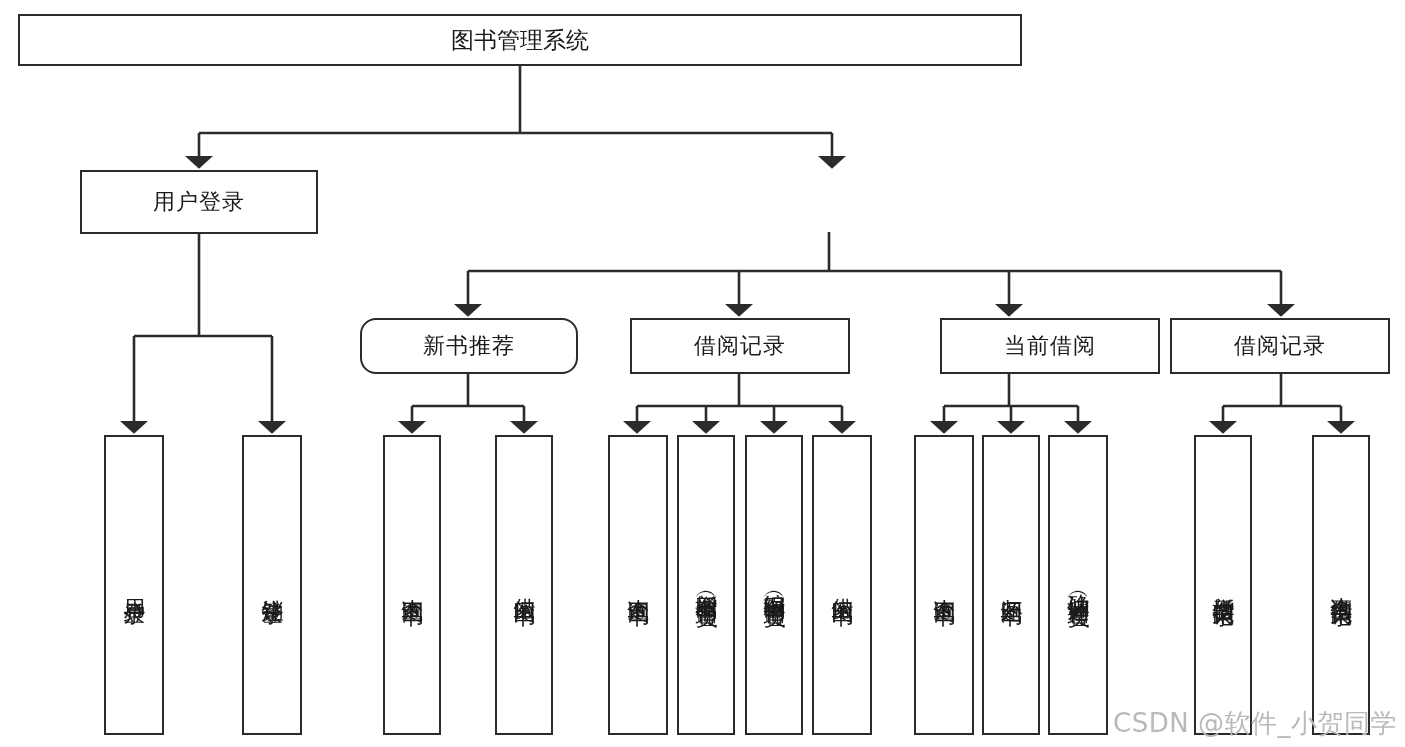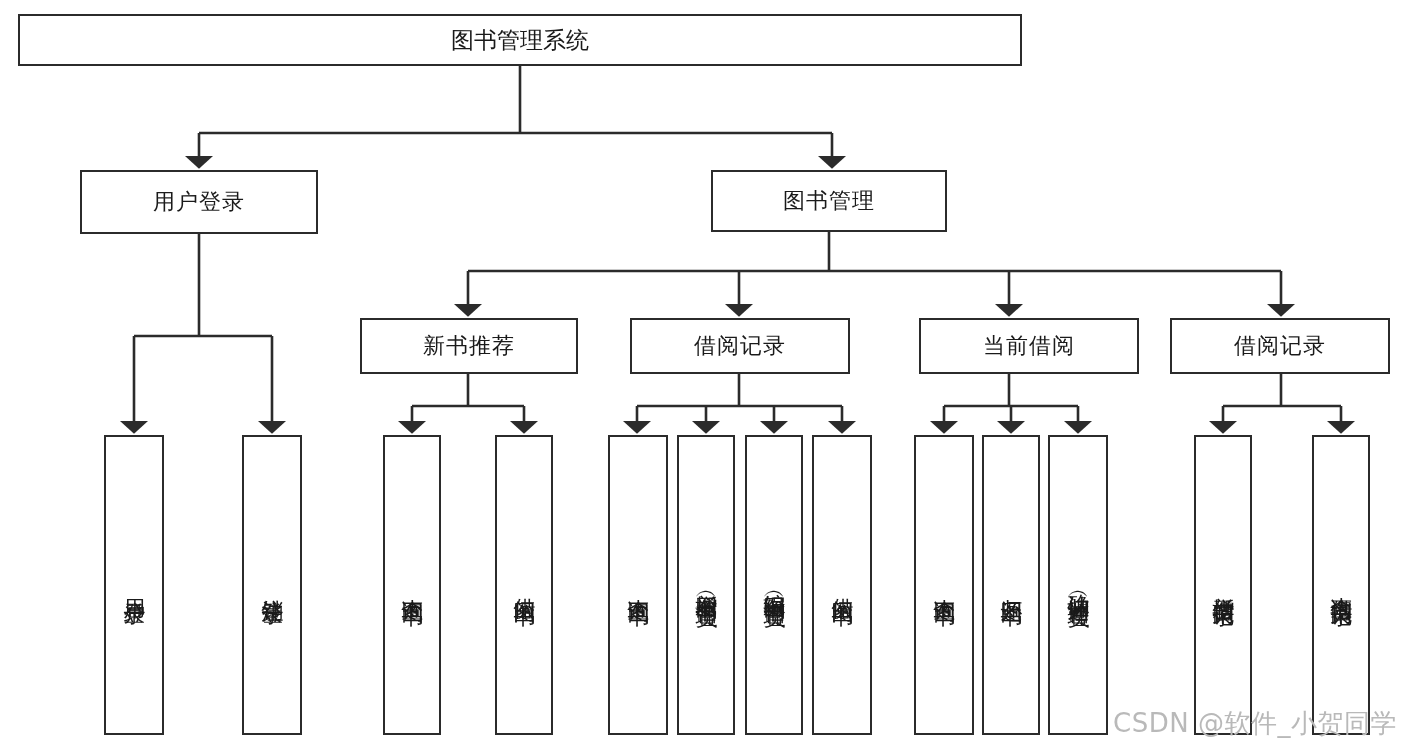--- a/index.html
+++ b/index.html
@@ -76,31 +76,28 @@
     </g>
   </svg>
 
   <div class="node root" style="left:18px;top:14px;width:1004px;height:52px;">
     <span>图书管理系统</span>
   </div>
 
   <div class="node h" style="left:80px;top:170px;width:238px;height:64px;">
     <span>用户登录</span>
   </div>
-  <div class="node h" style="left:711px;top:170px;width:236px;height:62px;">
-    <span>图书管理</span>
-  </div>
 
-  <div class="node h" style="left:360px;top:318px;width:218px;height:56px;">
+  <div class="node h" style="left:360px;top:318px;width:218px;height:56px;border-radius:16px;">
     <span>新书推荐</span>
   </div>
   <div class="node h" style="left:630px;top:318px;width:220px;height:56px;">
     <span>借阅记录</span>
   </div>
-  <div class="node h" style="left:919px;top:318px;width:220px;height:56px;">
+  <div class="node h" style="left:940px;top:318px;width:220px;height:56px;">
     <span>当前借阅</span>
   </div>
   <div class="node h" style="left:1170px;top:318px;width:220px;height:56px;">
     <span>借阅记录</span>
   </div>
 
   <div class="node leaf" style="left:104px;top:435px;width:60px;height:300px;">
     <span>用户登录</span>
   </div>
   <div class="node leaf" style="left:242px;top:435px;width:60px;height:300px;">

